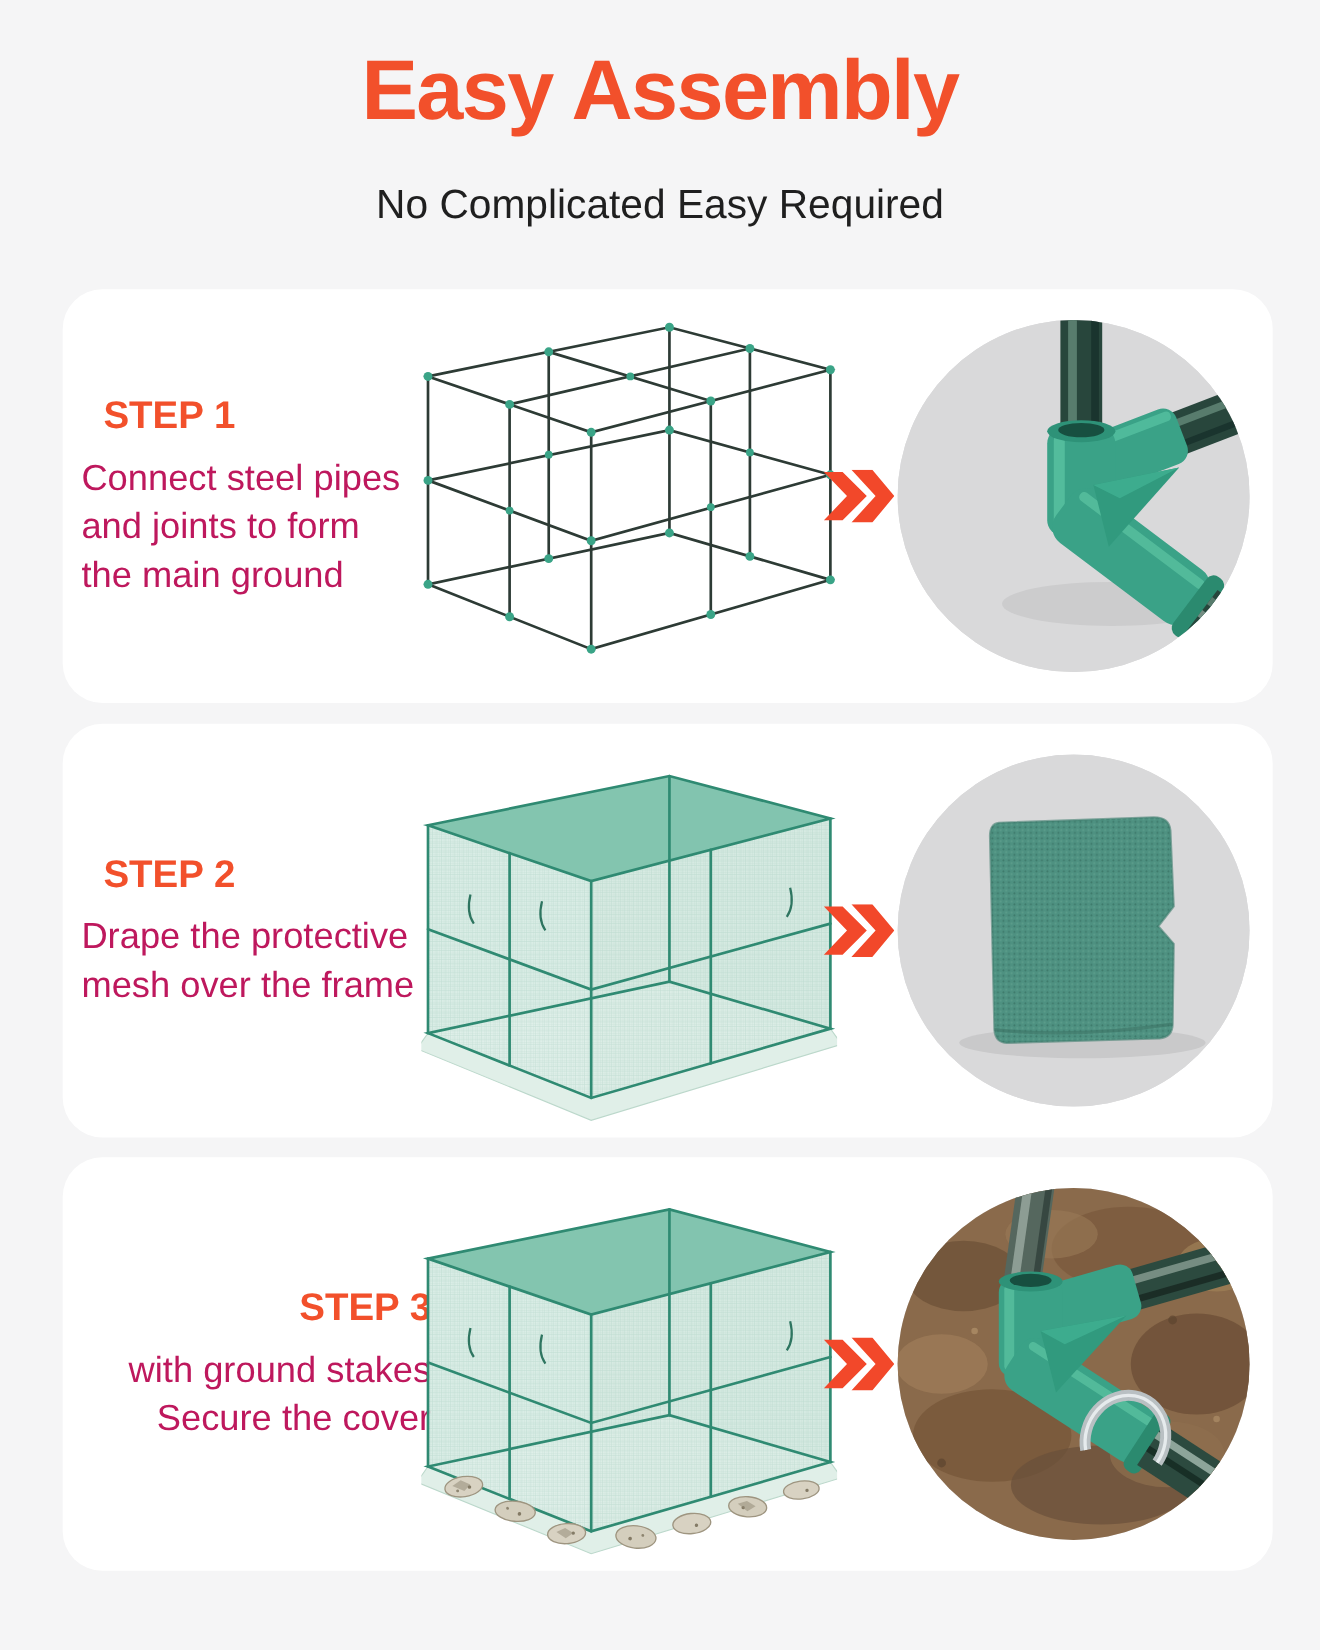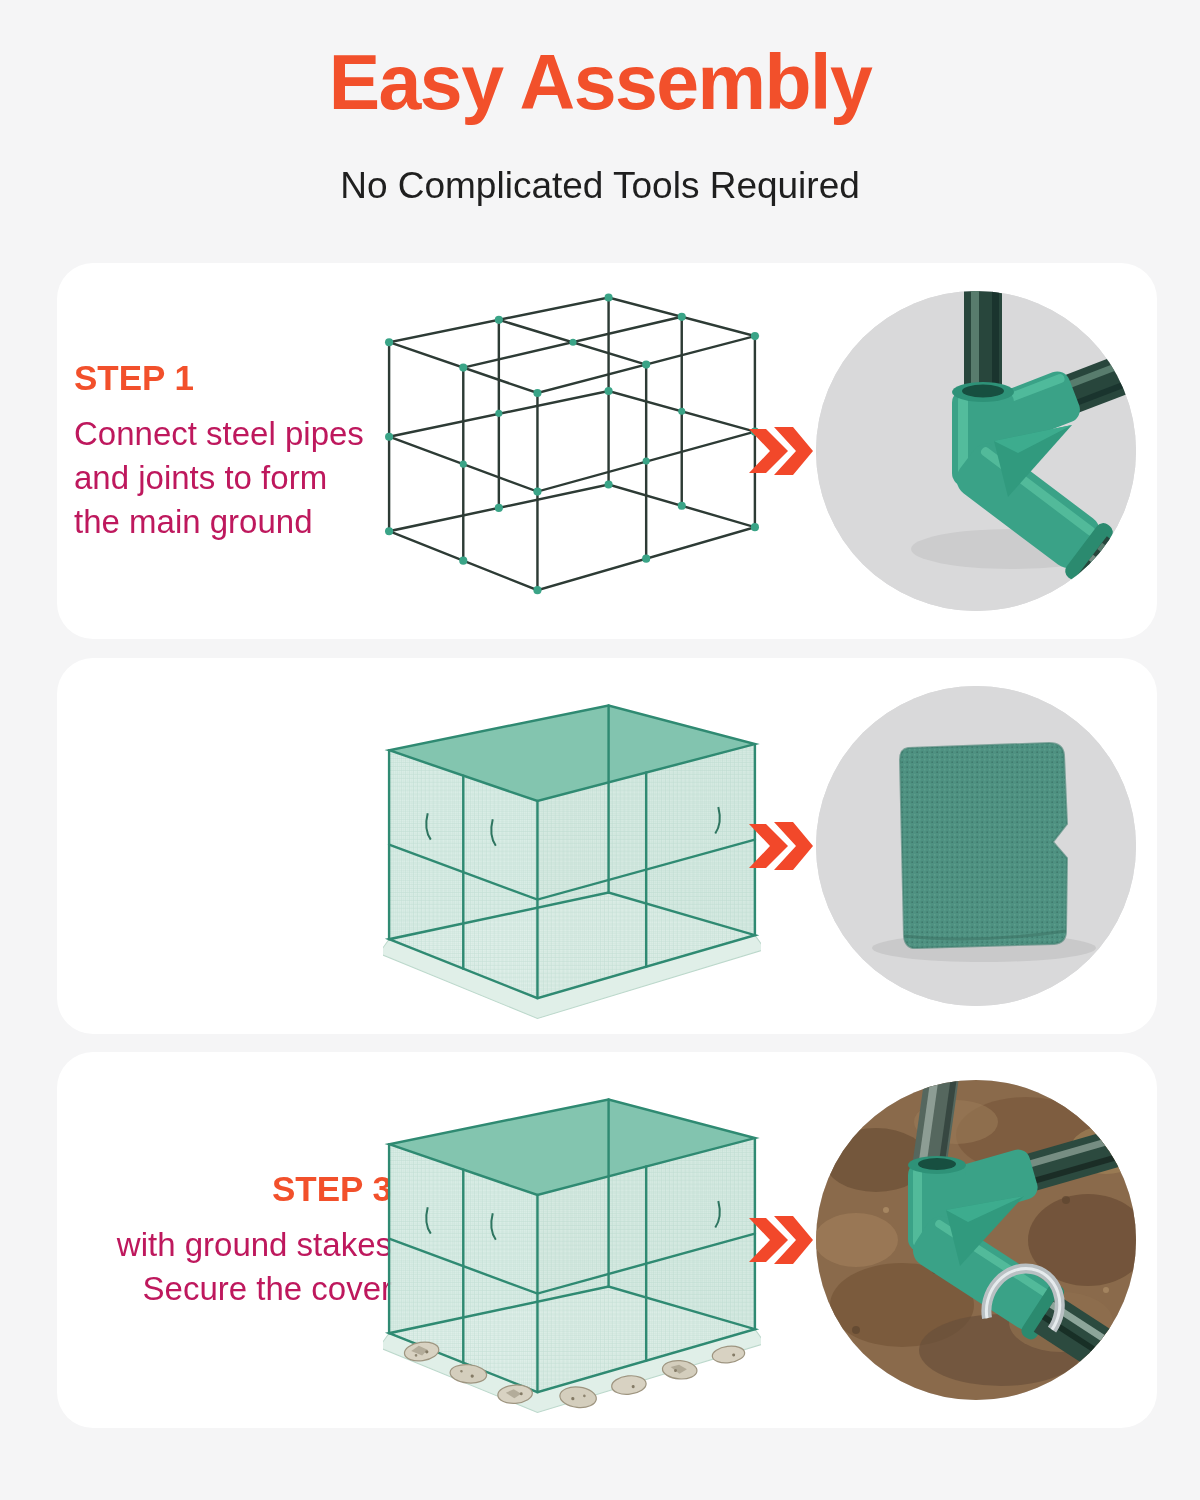--- a/index.html
+++ b/index.html
@@ -24,21 +24,21 @@
   }
   .card.c1 { top:263px; }
   .card.c2 { top:658px; }
   .card.c3 { top:1052px;text-align:right; }
   .textblock {
     position:absolute; left:17px; top:50%; transform:translateY(-50%);
     width:318px;
   }
   .step-label {
     font-size:35px; font-weight:bold; color:#f2502b;
-    margin-bottom:14px; letter-spacing:0;
+    margin-bottom:14px; letter-spacing:0;margin-left:20px;
   }
   .step-desc { font-size:33px; color:#be185d; line-height:1.33; }
   .product {
     position:absolute; left:326px; width:378px;
     transform:translateY(-50%);
   }
   .product.p1 { top:calc(50% + 4px); }
   .product.p2 { top:calc(50% + 17px); }
   .product.p3 { top:calc(50% + 17px); }
   .chevron {
@@ -61,21 +61,21 @@
       <path d="M0 0H4M0 2H4M0 0V4M2 0V4" stroke="#8fbfae" stroke-width="0.5" opacity="0.55"></path>
     </pattern>
     <pattern id="fab" width="5" height="5" patternUnits="userSpaceOnUse">
       <circle cx="1.2" cy="1.2" r="0.9" fill="#3c7668"></circle>
       <circle cx="3.7" cy="3.7" r="0.9" fill="#5fa08d"></circle>
     </pattern>
   </defs>
 </svg>
 
 <div class="title">Easy Assembly</div>
-<div class="subtitle">No Complicated Tools Required</div>
+<div class="subtitle">No Complicated Easy Required</div>
 
 <div class="card c1">
   <div class="textblock">
     <div class="step-label">STEP 1</div>
     <div class="step-desc">
       <div>Connect steel pipes</div>
       <div>and joints to form</div>
       <div>the main ground</div>
     </div>
   </div>
@@ -160,20 +160,28 @@
         <rect x="304" y="181" width="130" height="7" fill="#c2d3c9" opacity="0.5"></rect>
       </g>
 
       <path d="M178 150 L256 134 L192 206 Z" fill="#319a7e"></path>
       <path d="M178 150 L256 134 L202 162 Z" fill="#3fae90" opacity="0.9"></path>
     </svg>
   </div>
 </div>
 
 <div class="card c2">
+  <div class="textblock">
+    <div class="step-label">STEP 2</div>
+    <div class="step-desc">
+      <div>Drape the protective</div>
+      <div>mesh over the frame</div>
+      <div></div>
+    </div>
+  </div>
 
   <svg class="product p2" viewBox="0 0 372 330">
 
     <polygon points="6,240 152,298 366,236 376,250 152,318 -4,254" fill="#ddeee6" opacity="0.9" stroke="#b5d4c6" stroke-width="1"></polygon>
 
     <polygon points="6,240 222,194 222,10 6,54" fill="#cfe6dd" opacity="0.45"></polygon>
     <polygon points="222,194 366,236 366,48 222,10" fill="#c8e1d7" opacity="0.45"></polygon>
 
     <polygon points="6,54 152,104 366,48 222,10" fill="#79c0a9" opacity="0.92"></polygon>
 

